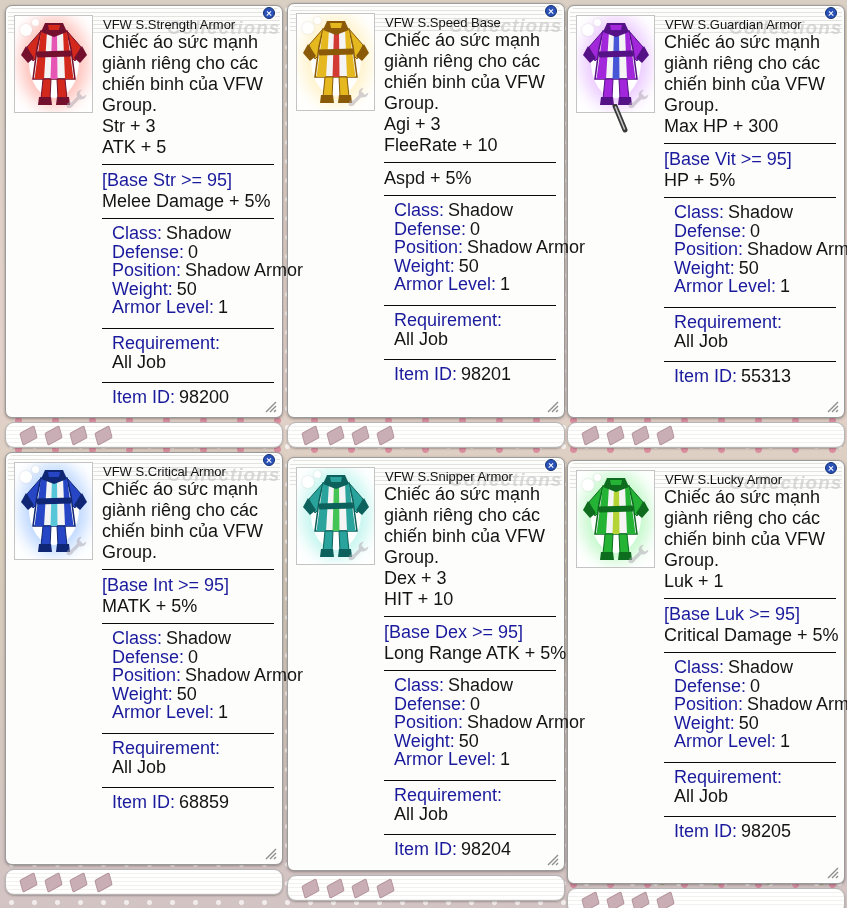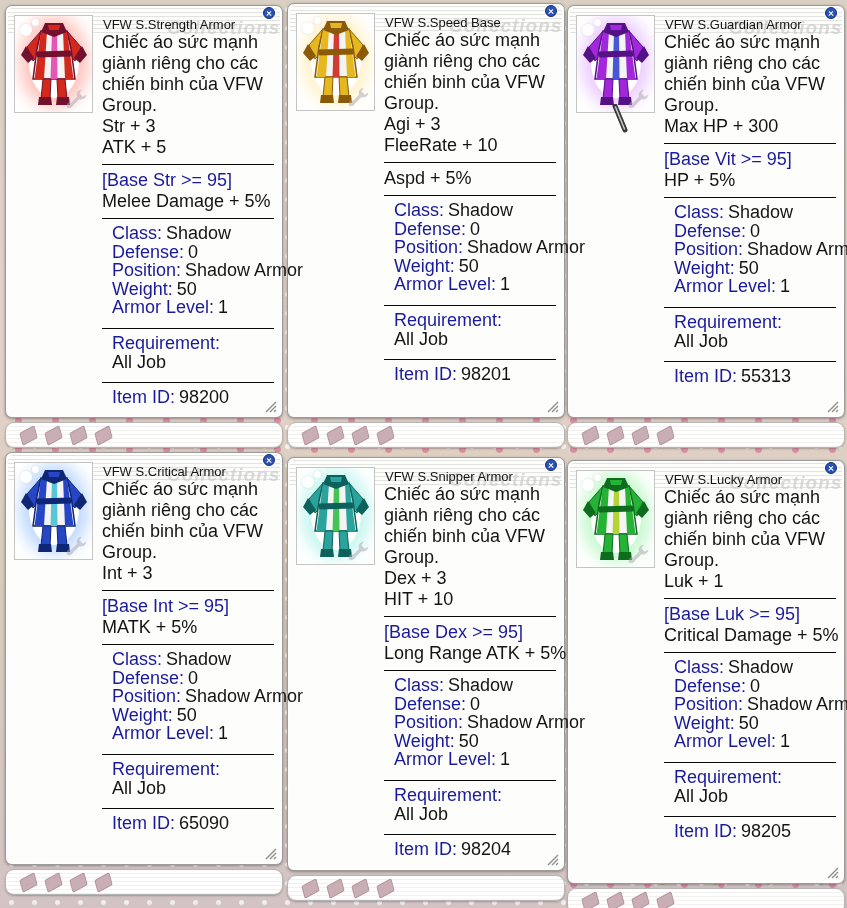--- a/index.html
+++ b/index.html
@@ -331,35 +331,34 @@
         </svg>
         <svg class="wrench" viewBox="0 0 24 24">
           <path d="M3 20 c2 1.5 5 .5 6-2 l5-5 c3 1 6-1 6-4 l-3 2 -3-3 2-3 c-3 0-5 3-4 6 l-5 5 c-2-1-4 0-4 4 z" fill="#aaa4ae"></path>
         </svg>
       </div>
       <div class="content">
         <div class="desc-line">Chiếc áo sức mạnh</div>
         <div class="desc-line">giành riêng cho các</div>
         <div class="desc-line">chiến binh của VFW</div>
         <div class="desc-line">Group.</div>
-        <div class="desc-line">Int + 3</div>
         <hr class="divider">
         <div class="cond-line navy">[Base Int &gt;= 95]</div>
         <div class="cond-line">MATK + 5%</div>
         <hr class="divider">
         <div class="prop-line"><span class="navy">Class:</span><span class="val">Shadow</span></div>
         <div class="prop-line"><span class="navy">Defense:</span><span class="val">0</span></div>
         <div class="prop-line"><span class="navy">Position:</span><span class="val">Shadow Armor</span></div>
         <div class="prop-line"><span class="navy">Weight:</span><span class="val">50</span></div>
         <div class="prop-line"><span class="navy">Armor Level:</span><span class="val">1</span></div>
         <hr class="divider div-gap">
         <div class="prop-line navy">Requirement:</div>
         <div class="prop-line">All Job</div>
         <hr class="divider div-gap">
-        <div class="prop-line"><span class="navy">Item ID:</span><span class="val">65090</span></div>
+        <div class="prop-line"><span class="navy">Item ID:</span><span class="val">68859</span></div>
       </div>
       <svg class="resize" viewBox="0 0 14 14">
         <path d="M3 13 L13 3 M7 13 L13 7 M11 13 L13 11" stroke="#8e8e8e" stroke-width="1.4" fill="none"></path>
       </svg>
     </section>
     <div class="bar">
       <span class="diamond d1"></span>
       <span class="diamond d2"></span>
       <span class="diamond d3"></span>
       <span class="diamond d4"></span>

